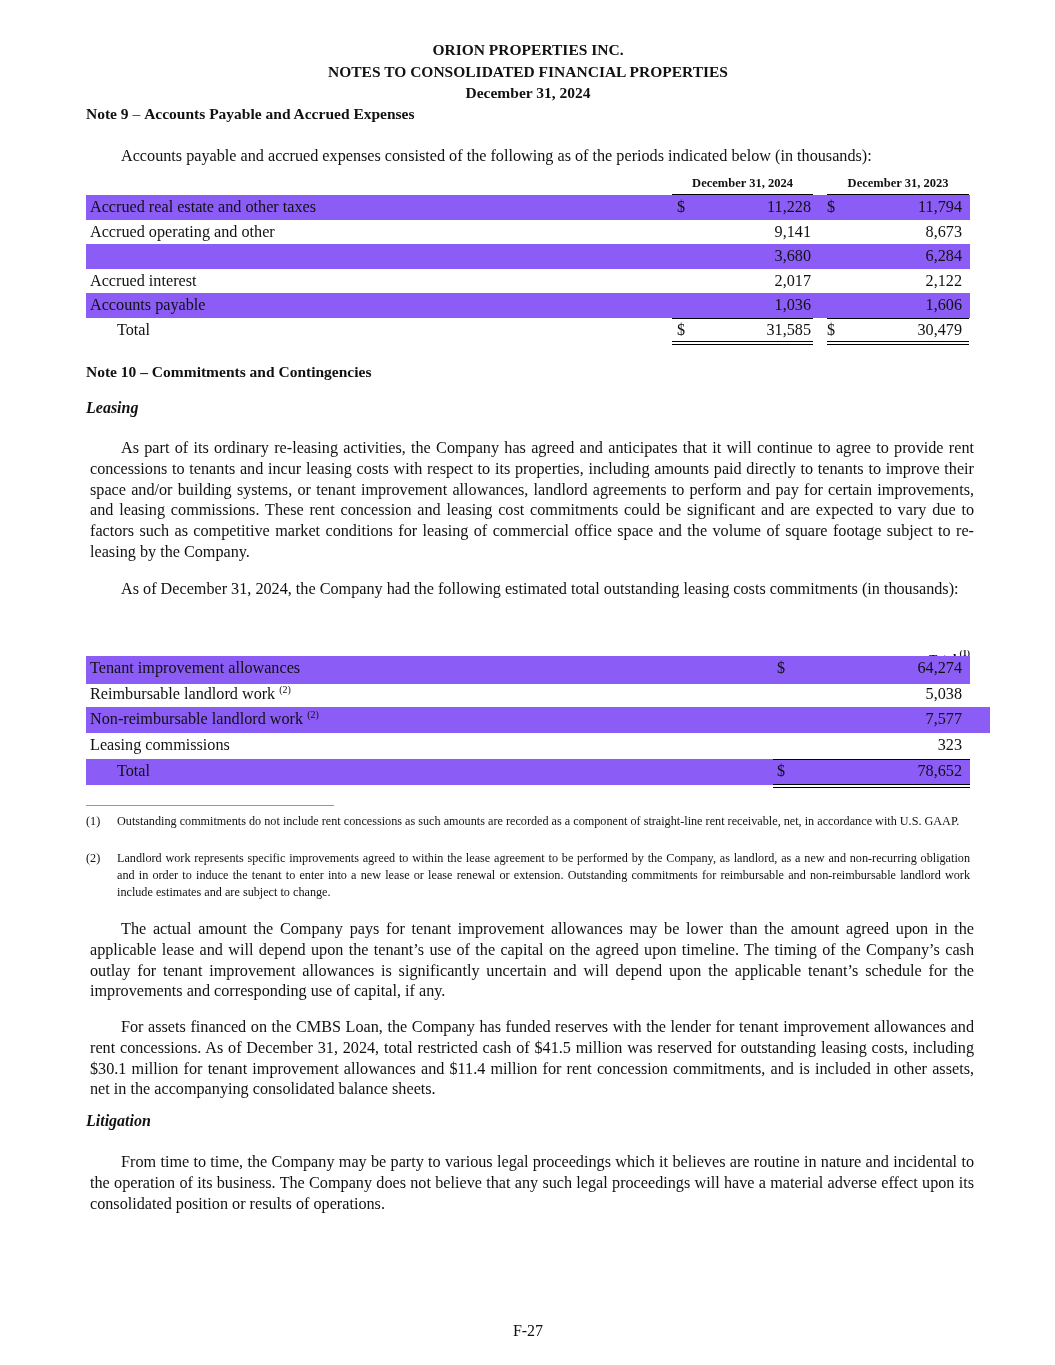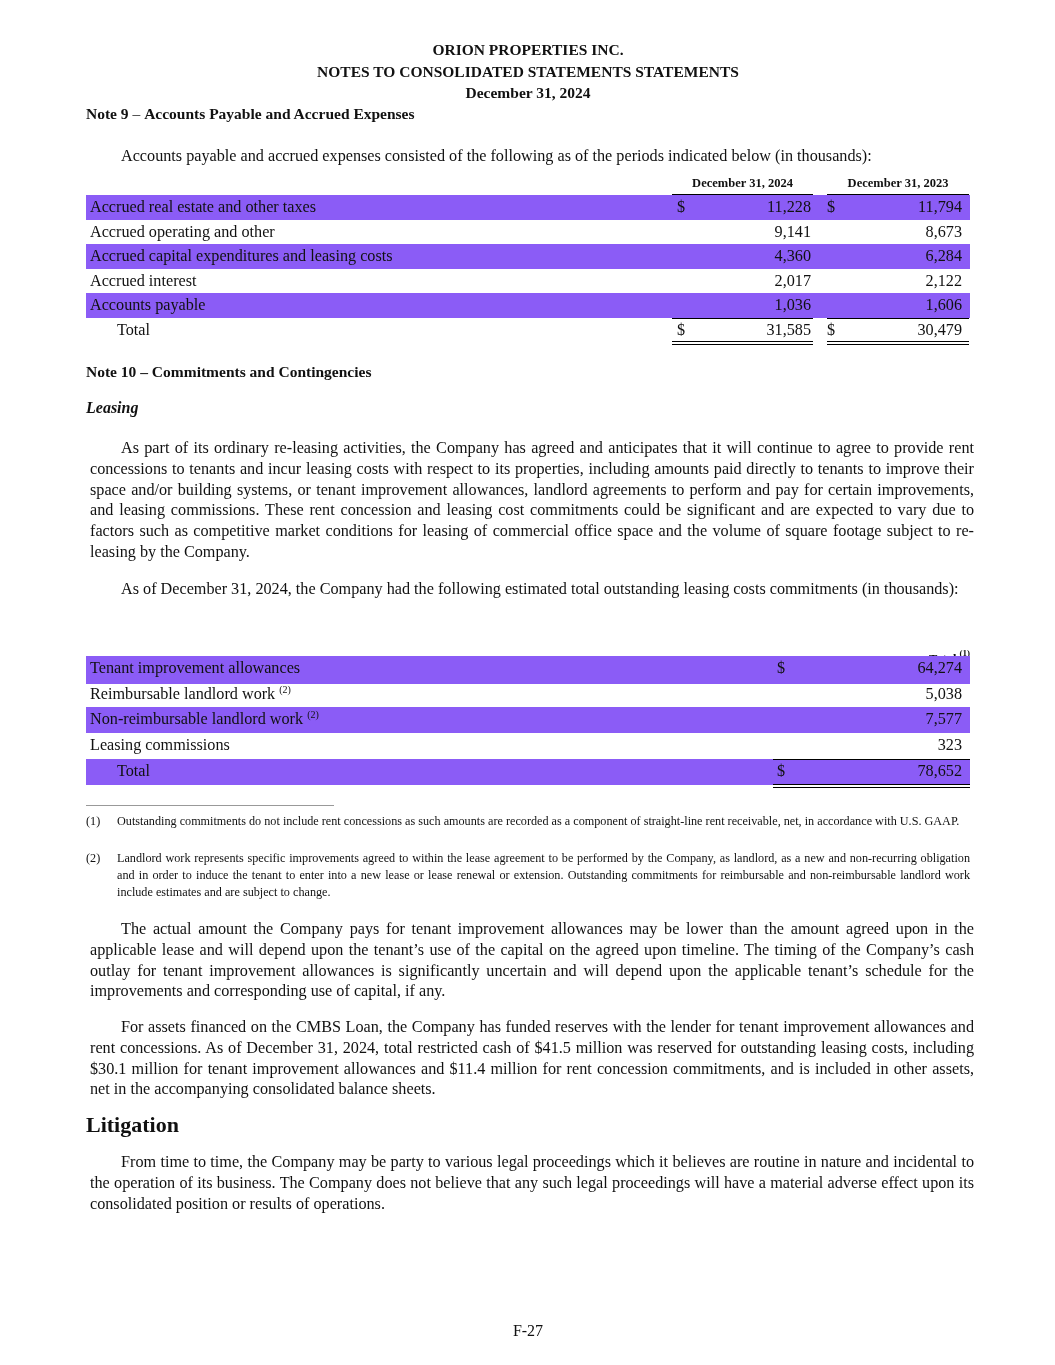--- a/index.html
+++ b/index.html
@@ -44,30 +44,30 @@
     .t2 .ccur { left: 691px; }
     .t2 .cnum { left: 700px; width: 176px; }
     sup { font-size: 9px; vertical-align: top; position: relative; top: -4px; }
     .row sup { font-size: 10px; top: -5px; }
 
     .fn-rule { position: absolute; top: 805px; left: 0; width: 248px; border-top: 1px solid #999; }
     .fn { position: absolute; left: 0; width: 884px; font-size: 12.2px; line-height: 17px; }
     .fn .fnum { position: absolute; left: 0; }
     .fn .ftext { margin-left: 31px; text-align: justify; }
 
-    .h-litigation { position: absolute; top: 1112px; left: 0; font-size: 22px; font-weight: bold; }
+    .h-litigation { position: absolute; top: 1112px; left: 0; font-size: 16px; font-weight: bold; font-style: italic; }
     .pagenum { position: absolute; top: 1322px; left: 0; width: 884px; text-align: center; font-size: 16px; }
   </style>
 </head>
 <body>
 
 <div class="page">
 
   <div class="hdr hdr1">ORION PROPERTIES INC.</div>
-  <div class="hdr hdr2">NOTES TO CONSOLIDATED STATEMENTS STATEMENTS</div>
+  <div class="hdr hdr2">NOTES TO CONSOLIDATED FINANCIAL PROPERTIES</div>
   <div class="hdr hdr3">December 31, 2024</div>
 
   <div class="note9"><b>Note 9</b><span> – </span><b>Accounts Payable and Accrued Expenses</b></div>
 
   <p class="p abs" style="top:142px;">Accounts payable and accrued expenses consisted of the following as of the periods indicated below (in thousands):</p>
 
   <div class="t1">
     <div class="colhead ch1">December 31, 2024</div>
     <div class="colhead ch2">December 31, 2023</div>
 
@@ -77,22 +77,21 @@
       <span class="num c1num">11,228</span>
       <span class="cur c2cur">$</span>
       <span class="num c2num">11,794</span>
     </div>
     <div class="row" style="top:43.5px;">
       <span class="lbl">Accrued operating and other</span>
       <span class="num c1num">9,141</span>
       <span class="num c2num">8,673</span>
     </div>
     <div class="row shade" style="top:68px;">
-      <span class="lbl">Accrued capital expenditures and leasing costs</span>
-      <span class="num c1num">4,360</span>
+      <span class="num c1num">3,680</span>
       <span class="num c2num">6,284</span>
     </div>
     <div class="row" style="top:92.5px;">
       <span class="lbl">Accrued interest</span>
       <span class="num c1num">2,017</span>
       <span class="num c2num">2,122</span>
     </div>
     <div class="row shade" style="top:117px;">
       <span class="lbl">Accounts payable</span>
       <span class="num c1num">1,036</span>
@@ -122,21 +121,21 @@
 
     <div class="row shade" style="top:20px; height:28px; line-height:25.5px;">
       <span class="lbl">Tenant improvement allowances</span>
       <span class="cur ccur">$</span>
       <span class="num cnum">64,274</span>
     </div>
     <div class="row" style="top:45.5px; height:14px; line-height:25.5px;">
       <span class="lbl"><span>Reimbursable landlord work</span> <sup>(2)</sup></span>
       <span class="num cnum">5,038</span>
     </div>
-    <div class="row shade" style="top:71px; height:25.5px; line-height:25.5px;">
+    <div class="row shade" style="top:71px; height:25.5px; line-height:25.5px;padding-left:20px;">
       <span class="lbl"><span>Non-reimbursable landlord work</span> <sup>(2)</sup></span>
       <span class="num cnum">7,577</span>
     </div>
     <div class="row" style="top:96.5px; height:25.5px; line-height:25.5px;">
       <span class="lbl">Leasing commissions</span>
       <span class="num cnum">323</span>
     </div>
     <div class="row shade" style="top:123px; height:25.5px; line-height:25.5px;">
       <span class="lbl indent">Total</span>
       <span class="cur ccur">$</span>

